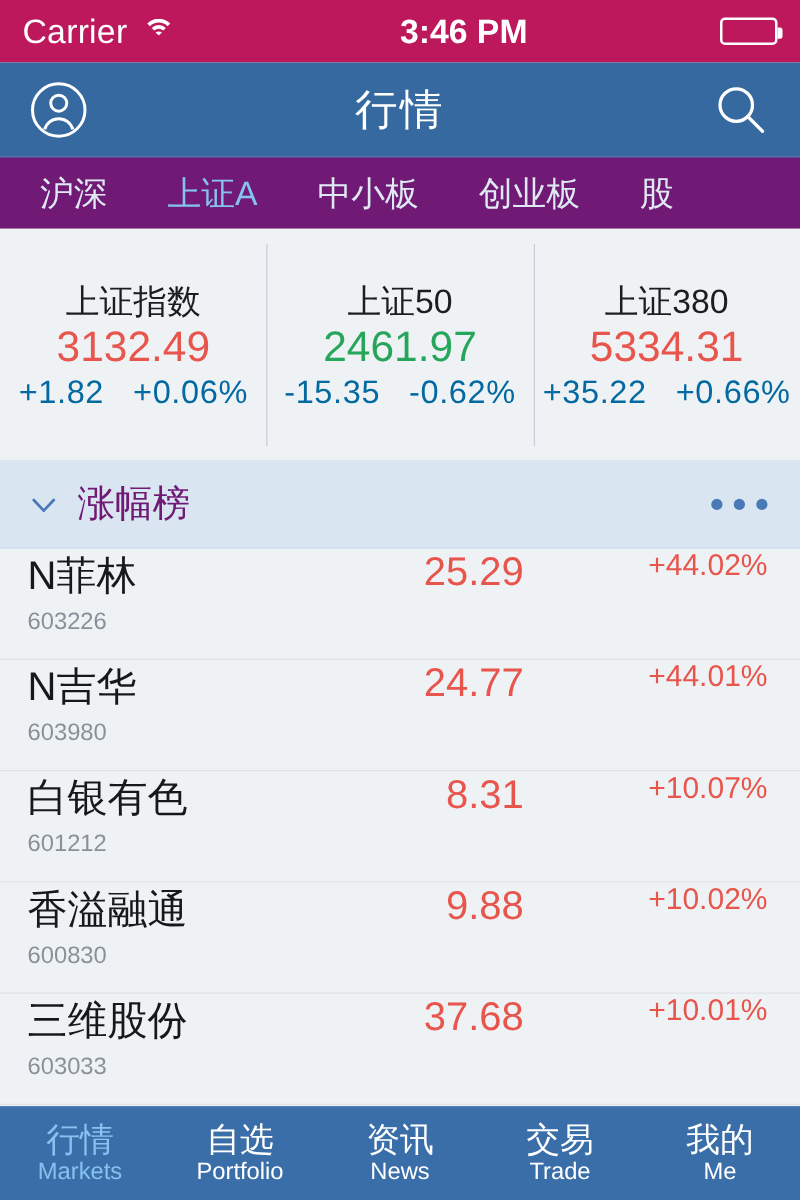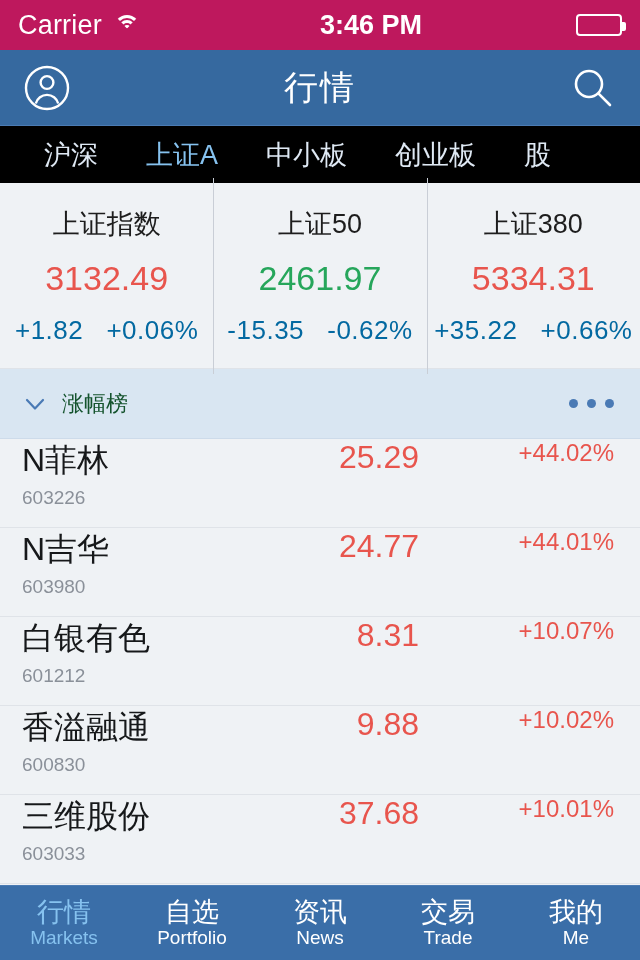--- a/index.html
+++ b/index.html
@@ -52,45 +52,45 @@
     color: #ffffff;
   }
   .nav-title { flex: 1; text-align: center; font-size: 34px; letter-spacing: 2px; }
   .nav-side { width: 62px; display: flex; align-items: center; }
   .nav-side.right { justify-content: flex-end; }
   .icon-svg { display: block; }
 
   
   .cattabs {
     height: 58px; flex: 0 0 58px;
-    background: #000000;
+    background: #701a75;
     border-top: 1px solid #4b7bb3;
     display: flex; align-items: center;
-    padding-left: 20px;
+    padding-left: 8px;
     overflow: hidden;
     white-space: nowrap;
   }
   .cattab {
     font-size: 27px; color: #dfe9f4;
     padding: 0 24px;
     flex: 0 0 auto;
   }
   .cattab.active { color: #86c2ef; }
 
   
   .indexrow {
     flex: 0 0 186px;
     background: #eff2f5;
     display: flex;
     align-items: center;
     border-bottom: 1px solid #dfe3e8;
   }
   .idxcell {
     flex: 1 1 0; text-align: center;
-    display: flex; flex-direction: column; align-items: center; gap: 17px;
+    display: flex; flex-direction: column; align-items: center; gap: 0;
     position: relative;
   }
   .idxcell + .idxcell::before {
     content: ""; position: absolute; left: 0; top: -28px; bottom: -28px;
     width: 1px; background: #c9ced6;
   }
   .idx-name  { font-size: 27px; color: #1d1d1d; }
   .idx-value { font-size: 34px; }
   .idx-delta { font-size: 26px; color: #0369a1; letter-spacing: 0.5px; }
   .up   { color: #e8554d; }
@@ -98,21 +98,21 @@
 
   
   .secthead {
     flex: 0 0 70px;
     background: #d9e6f2;
     display: flex; align-items: center;
     padding: 0 26px 0 22px;
     border-bottom: 1px solid #cddbea;
   }
   .sect-left { display: flex; align-items: center; gap: 14px; flex: 1; }
-  .sect-title { font-size: 22px; color: #14532d; text-align: right; }
+  .sect-title { font-size: 30px; color: #701a75; text-align: right; }
   .dots { display: flex; gap: 9px; }
   .dots span { width: 9px; height: 9px; border-radius: 50%; background: #4a7ab5; display: block; }
 
   
   .stocklist { flex: 1 1 auto; background: #eff2f5; overflow: hidden; }
   .stockrow {
     height: 89px;
     display: flex; 
     padding: 0 26px 0 22px;
     border-bottom: 1px solid #dfe3e8;

